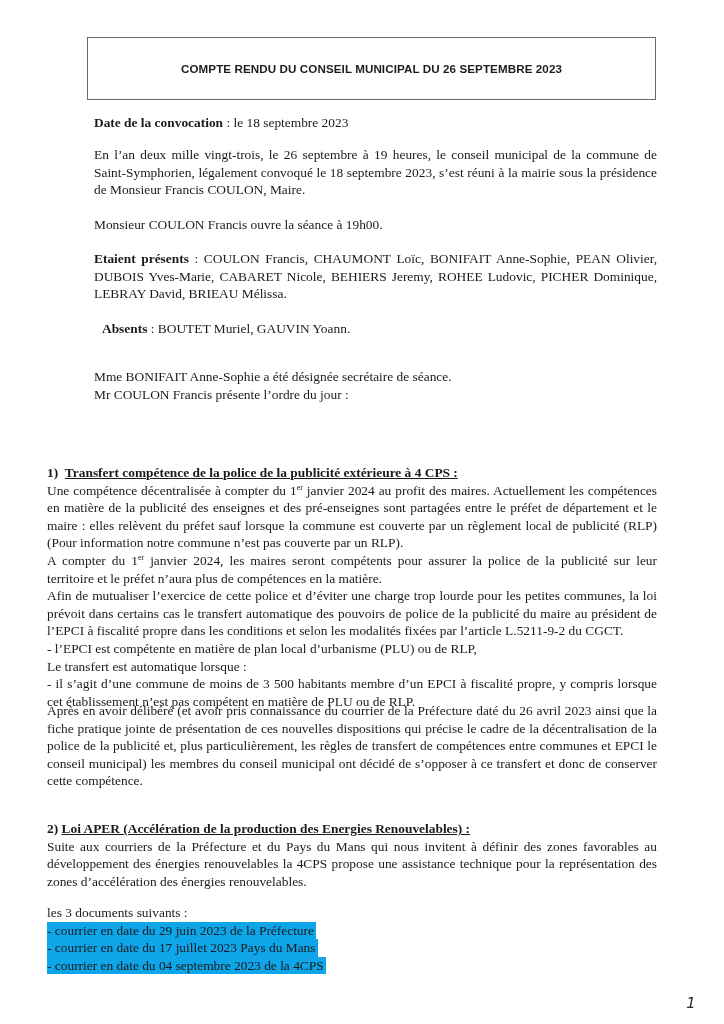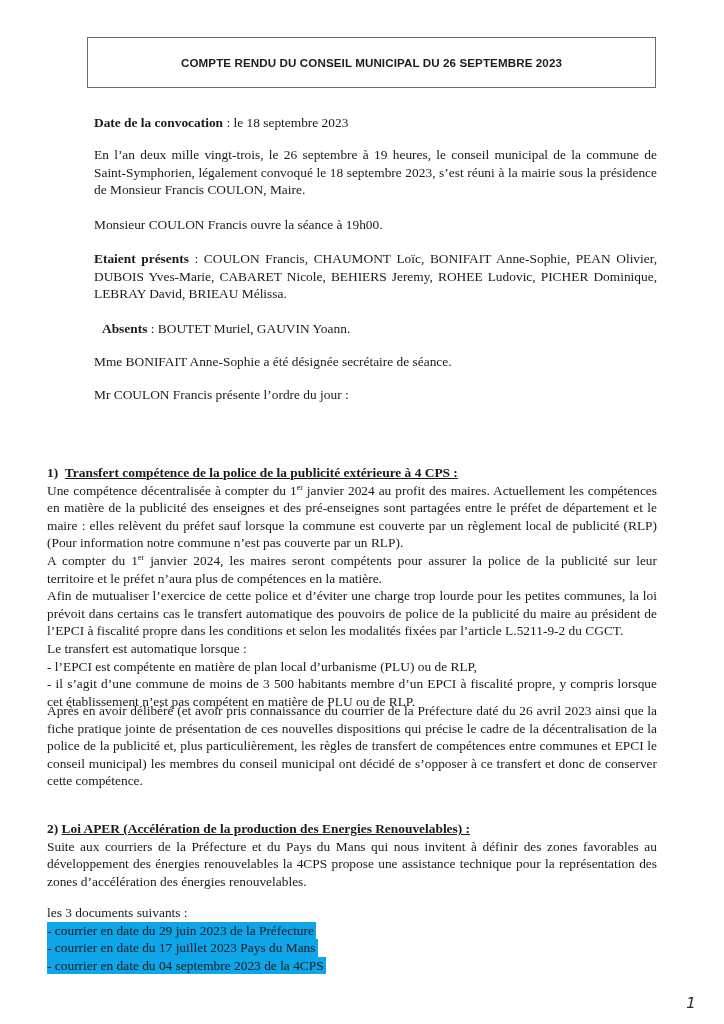--- a/index.html
+++ b/index.html
@@ -13,21 +13,21 @@
       position: relative;
       overflow: hidden;
       font-family: "Liberation Serif", serif;
       color: #1a1a1a;
     }
     .title-box {
       position: absolute;
       left: 87px;
       top: 37px;
       width: 569px;
-      height: 51px;
+      height: 63px;
       border: 1px solid #6a6a6a;
       box-sizing: border-box;
       display: flex;
       align-items: center;
       justify-content: center;
     }
     .title-box span {
       font-family: "Liberation Sans", sans-serif;
       font-weight: bold;
       font-size: 11.6px;
@@ -75,33 +75,33 @@
 <p class="p intro" style="top:114px;"><b>Date de la convocation</b><span> : le 18 septembre 2023</span></p>
 
 <p class="p intro just" style="top:146px;">En l’an deux mille vingt-trois, le 26 septembre à 19 heures, le conseil municipal de la commune de Saint-Symphorien, légalement convoqué le 18 septembre 2023, s’est réuni à la mairie sous la présidence de Monsieur Francis COULON, Maire.</p>
 
 <p class="p intro" style="top:216px;">Monsieur COULON Francis ouvre la séance à 19h00.</p>
 
 <p class="p intro just" style="top:250px;"><b>Etaient présents</b><span> : COULON Francis, CHAUMONT Loïc, BONIFAIT Anne-Sophie, PEAN Olivier, DUBOIS Yves-Marie, CABARET Nicole, BEHIERS Jeremy, ROHEE Ludovic, PICHER Dominique, LEBRAY David, BRIEAU Mélissa.</span></p>
 
 <p class="p intro" style="top:320px;margin-left:8px;"><b>Absents</b><span> : BOUTET Muriel, GAUVIN Yoann.</span></p>
 
-<p class="p intro" style="top:353px;">Mme BONIFAIT Anne-Sophie a été désignée secrétaire de séance.</p>
+<p class="p intro" style="top:368px;">Mme BONIFAIT Anne-Sophie a été désignée secrétaire de séance.</p>
 
 <p class="p intro" style="top:386px;font-family:Liberation Serif, serif;">Mr COULON Francis présente l’ordre du jour :</p>
 
 <div class="p body" style="top:432px;margin-top:32px;">
   <div>
     <b>1)</b>&nbsp;&nbsp;<span class="heading">Transfert compétence de la police de la publicité extérieure à 4 CPS :</span>
   </div>
   <div class="just"><span>Une compétence décentralisée à compter du 1</span><sup>er</sup><span> janvier 2024 au profit des maires. Actuellement les compétences en matière de la publicité des enseignes et des pré-enseignes sont partagées entre le préfet de département et le maire : elles relèvent du préfet sauf lorsque la commune est couverte par un règlement local de publicité (RLP) (Pour information notre commune n’est pas couverte par un RLP).</span></div>
   <div class="just"><span>A compter du 1</span><sup>er</sup><span> janvier 2024, les maires seront compétents pour assurer la police de la publicité sur leur territoire et le préfet n’aura plus de compétences en la matière.</span></div>
   <div class="just">Afin de mutualiser l’exercice de cette police et d’éviter une charge trop lourde pour les petites communes, la loi prévoit dans certains cas le transfert automatique des pouvoirs de police de la publicité du maire au président de l’EPCI à fiscalité propre dans les conditions et selon les modalités fixées par l’article L.5211-9-2 du CGCT.</div>
+  <div>- l’EPCI est compétente en matière de plan local d’urbanisme (PLU) ou de RLP,</div>
   <div>Le transfert est automatique lorsque :</div>
-  <div>- l’EPCI est compétente en matière de plan local d’urbanisme (PLU) ou de RLP,</div>
   <div class="just">- il s’agit d’une commune de moins de 3 500 habitants membre d’un EPCI à fiscalité propre, y compris lorsque cet établissement n’est pas compétent en matière de PLU ou de RLP.</div>
 </div>
 
 <p class="p body just" style="top:702px;">Après en avoir délibéré (et avoir pris connaissance du courrier de la Préfecture daté du 26 avril 2023 ainsi que la fiche pratique jointe de présentation de ces nouvelles dispositions qui précise le cadre de la décentralisation de la police de la publicité et, plus particulièrement, les règles de transfert de compétences entre communes et EPCI le conseil municipal) les membres du conseil municipal ont décidé de s’opposer à ce transfert et donc de conserver cette compétence.</p>
 
 <div class="p body" style="top:820px;">
   <div>
     <b>2)</b>&nbsp;<span class="heading">Loi APER (Accélération de la production des Energies Renouvelables) :</span>
   </div>
   <div class="just">Suite aux courriers de la Préfecture et du Pays du Mans qui nous invitent à définir des zones favorables au développement des énergies renouvelables la 4CPS propose une assistance technique pour la représentation des zones d’accélération des énergies renouvelables.</div>

